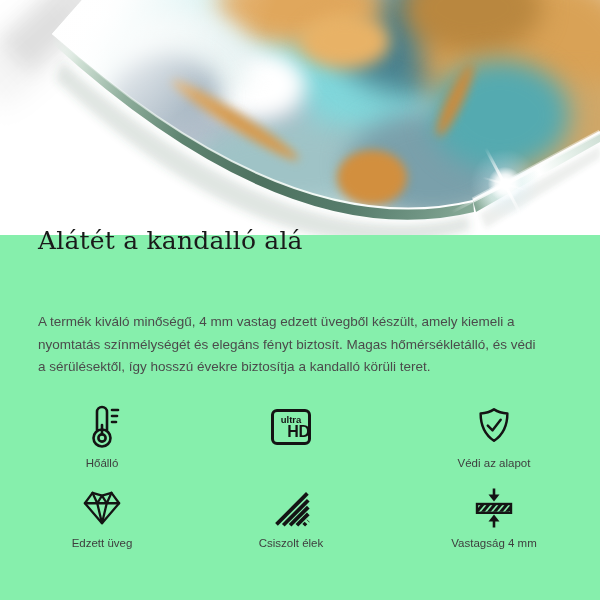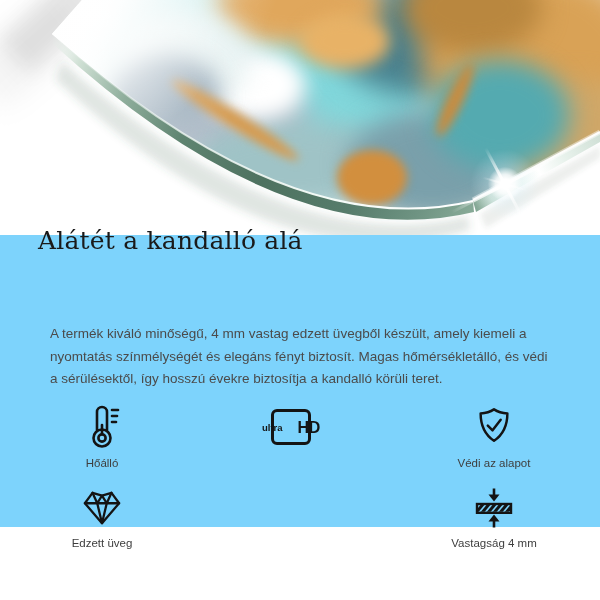--- a/index.html
+++ b/index.html
@@ -1,16 +1,16 @@
 <!DOCTYPE html>
 <html><head>
 <meta charset="utf-8">
 <style>
   html,body{margin:0;padding:0;width:600px;height:600px;background:#ffffff;overflow:hidden;}
-  .page{position:relative;width:600px;height:527px;background:#7dd3fc;font-family:"Liberation Sans",sans-serif;}
+  .page{position:relative;width:600px;height:600px;background:#86efac;font-family:"Liberation Sans",sans-serif;}
 
   
   .hero{position:absolute;left:0;top:0;width:600px;height:235px;overflow:hidden;background:#ffffff;}
 
   
   .bg-shadow1{position:absolute;left:-2px;top:-6px;width:120px;height:44px;background:rgba(0,0,0,0.085);
     transform:rotate(-44deg);filter:blur(9px);}
   .bg-shadow2{position:absolute;left:-30px;top:18px;width:120px;height:60px;background:rgba(0,0,0,0.045);
     transform:rotate(-40deg);filter:blur(14px);}
 
@@ -53,34 +53,34 @@
   .sparkle .ray{position:absolute;background:linear-gradient(90deg,rgba(255,255,255,0),#ffffff 45%,#ffffff 55%,rgba(255,255,255,0));
     filter:blur(0.6px);}
   .sparkle .r1{width:120px;height:3px;left:-60px;top:-1.5px;transform:rotate(-27.5deg);}
   .sparkle .r2{width:82px;height:2.5px;left:-41px;top:-1.2px;transform:rotate(62deg);}
   .sparkle .r3{width:46px;height:2px;left:-23px;top:-1px;transform:rotate(16deg);opacity:0.8;}
 
   
   .title{position:absolute;left:38px;top:224px;margin:0;font-family:"DejaVu Serif","Liberation Serif",serif;
     font-weight:400;font-size:25px;line-height:34px;color:#1a1a1a;letter-spacing:0.2px;}
   .title span{display:block;}
-  .desc{position:absolute;left:38px;top:311px;width:504px;margin:12px;font-size:13.5px;line-height:22.6px;color:#4b4b4b;}
+  .desc{position:absolute;left:38px;top:311px;width:504px;margin:0;font-size:13.5px;line-height:22.6px;color:#4b4b4b;}
 
   
   .feature{position:absolute;width:220px;text-align:center;}
   .f-r1{top:402px;} .f-r2{top:486px;}
   .f-c1{left:-8px;} .f-c2{left:181px;} .f-c3{left:384px;}
   .f-r1 .iconbox{height:50px;display:flex;align-items:center;justify-content:center;}
   .f-r2 .iconbox{height:44px;display:flex;align-items:center;justify-content:center;}
   .f-r1 .flabel{display:block;margin-top:4px;}
   .f-r2 .flabel{display:block;margin-top:6px;}
   .flabel{font-size:11.5px;line-height:14px;color:#3e3e3e;}
   .icon{display:block;}
   
-  .hdbox{width:40px;height:36px;border:3px solid #141414;border-radius:6px;display:flex;flex-direction:row;
+  .hdbox{width:40px;height:36px;border:3px solid #141414;border-radius:6px;display:flex;flex-direction:column;
     align-items:center;justify-content:center;box-sizing:border-box;}
   .hd-top{font-size:9.5px;font-weight:700;line-height:9px;color:#141414;}
   .hd-bottom{font-size:16px;font-weight:800;line-height:15px;color:#141414;letter-spacing:-0.3px;margin-left:15px;}
 </style>
 </head>
 <body>
 
 <div class="page">
 
   <div class="hero">
@@ -210,20 +210,34 @@
         <g fill="none" stroke="#141414" stroke-width="2.4" stroke-linecap="round" stroke-linejoin="round">
           <path d="M12 4 L22 7 L32 4 L40 15 L22 36 L4 15 Z"></path>
           <line x1="4" y1="15" x2="40" y2="15"></line>
           <path d="M12 4 L17 15 L22 36 M22 7 L17 15 M22 7 L27 15 L22 36 M32 4 L27 15"></path>
         </g>
       </svg>
     </div>
     <span class="flabel">Edzett üveg</span>
   </div>
 
+  <div class="feature f-r2 f-c2">
+    <div class="iconbox">
+      <svg class="icon" width="40" height="40" viewBox="0 0 44 44">
+        <g stroke="#141414" stroke-width="4.2" fill="none">
+          <path d="M6 40 L40 6"></path>
+          <path d="M13.5 41 L41 13.5"></path>
+          <path d="M21 41 L41 21"></path>
+          <path d="M28.5 41 L41 28.5"></path>
+          <path d="M36 41 L41 36" stroke-dasharray="3.5 3"></path>
+        </g>
+      </svg>
+    </div>
+    <span class="flabel">Csiszolt élek</span>
+  </div>
 
   <div class="feature f-r2 f-c3">
     <div class="iconbox">
       <svg class="icon" width="44" height="44" viewBox="0 0 44 44">
         <defs>
           <clipPath id="barclip">
               <rect x="6" y="19" width="32" height="6.8"></rect>
             </clipPath>
         </defs>
         <g clip-path="url(#barclip)" stroke="#141414" stroke-width="3">

